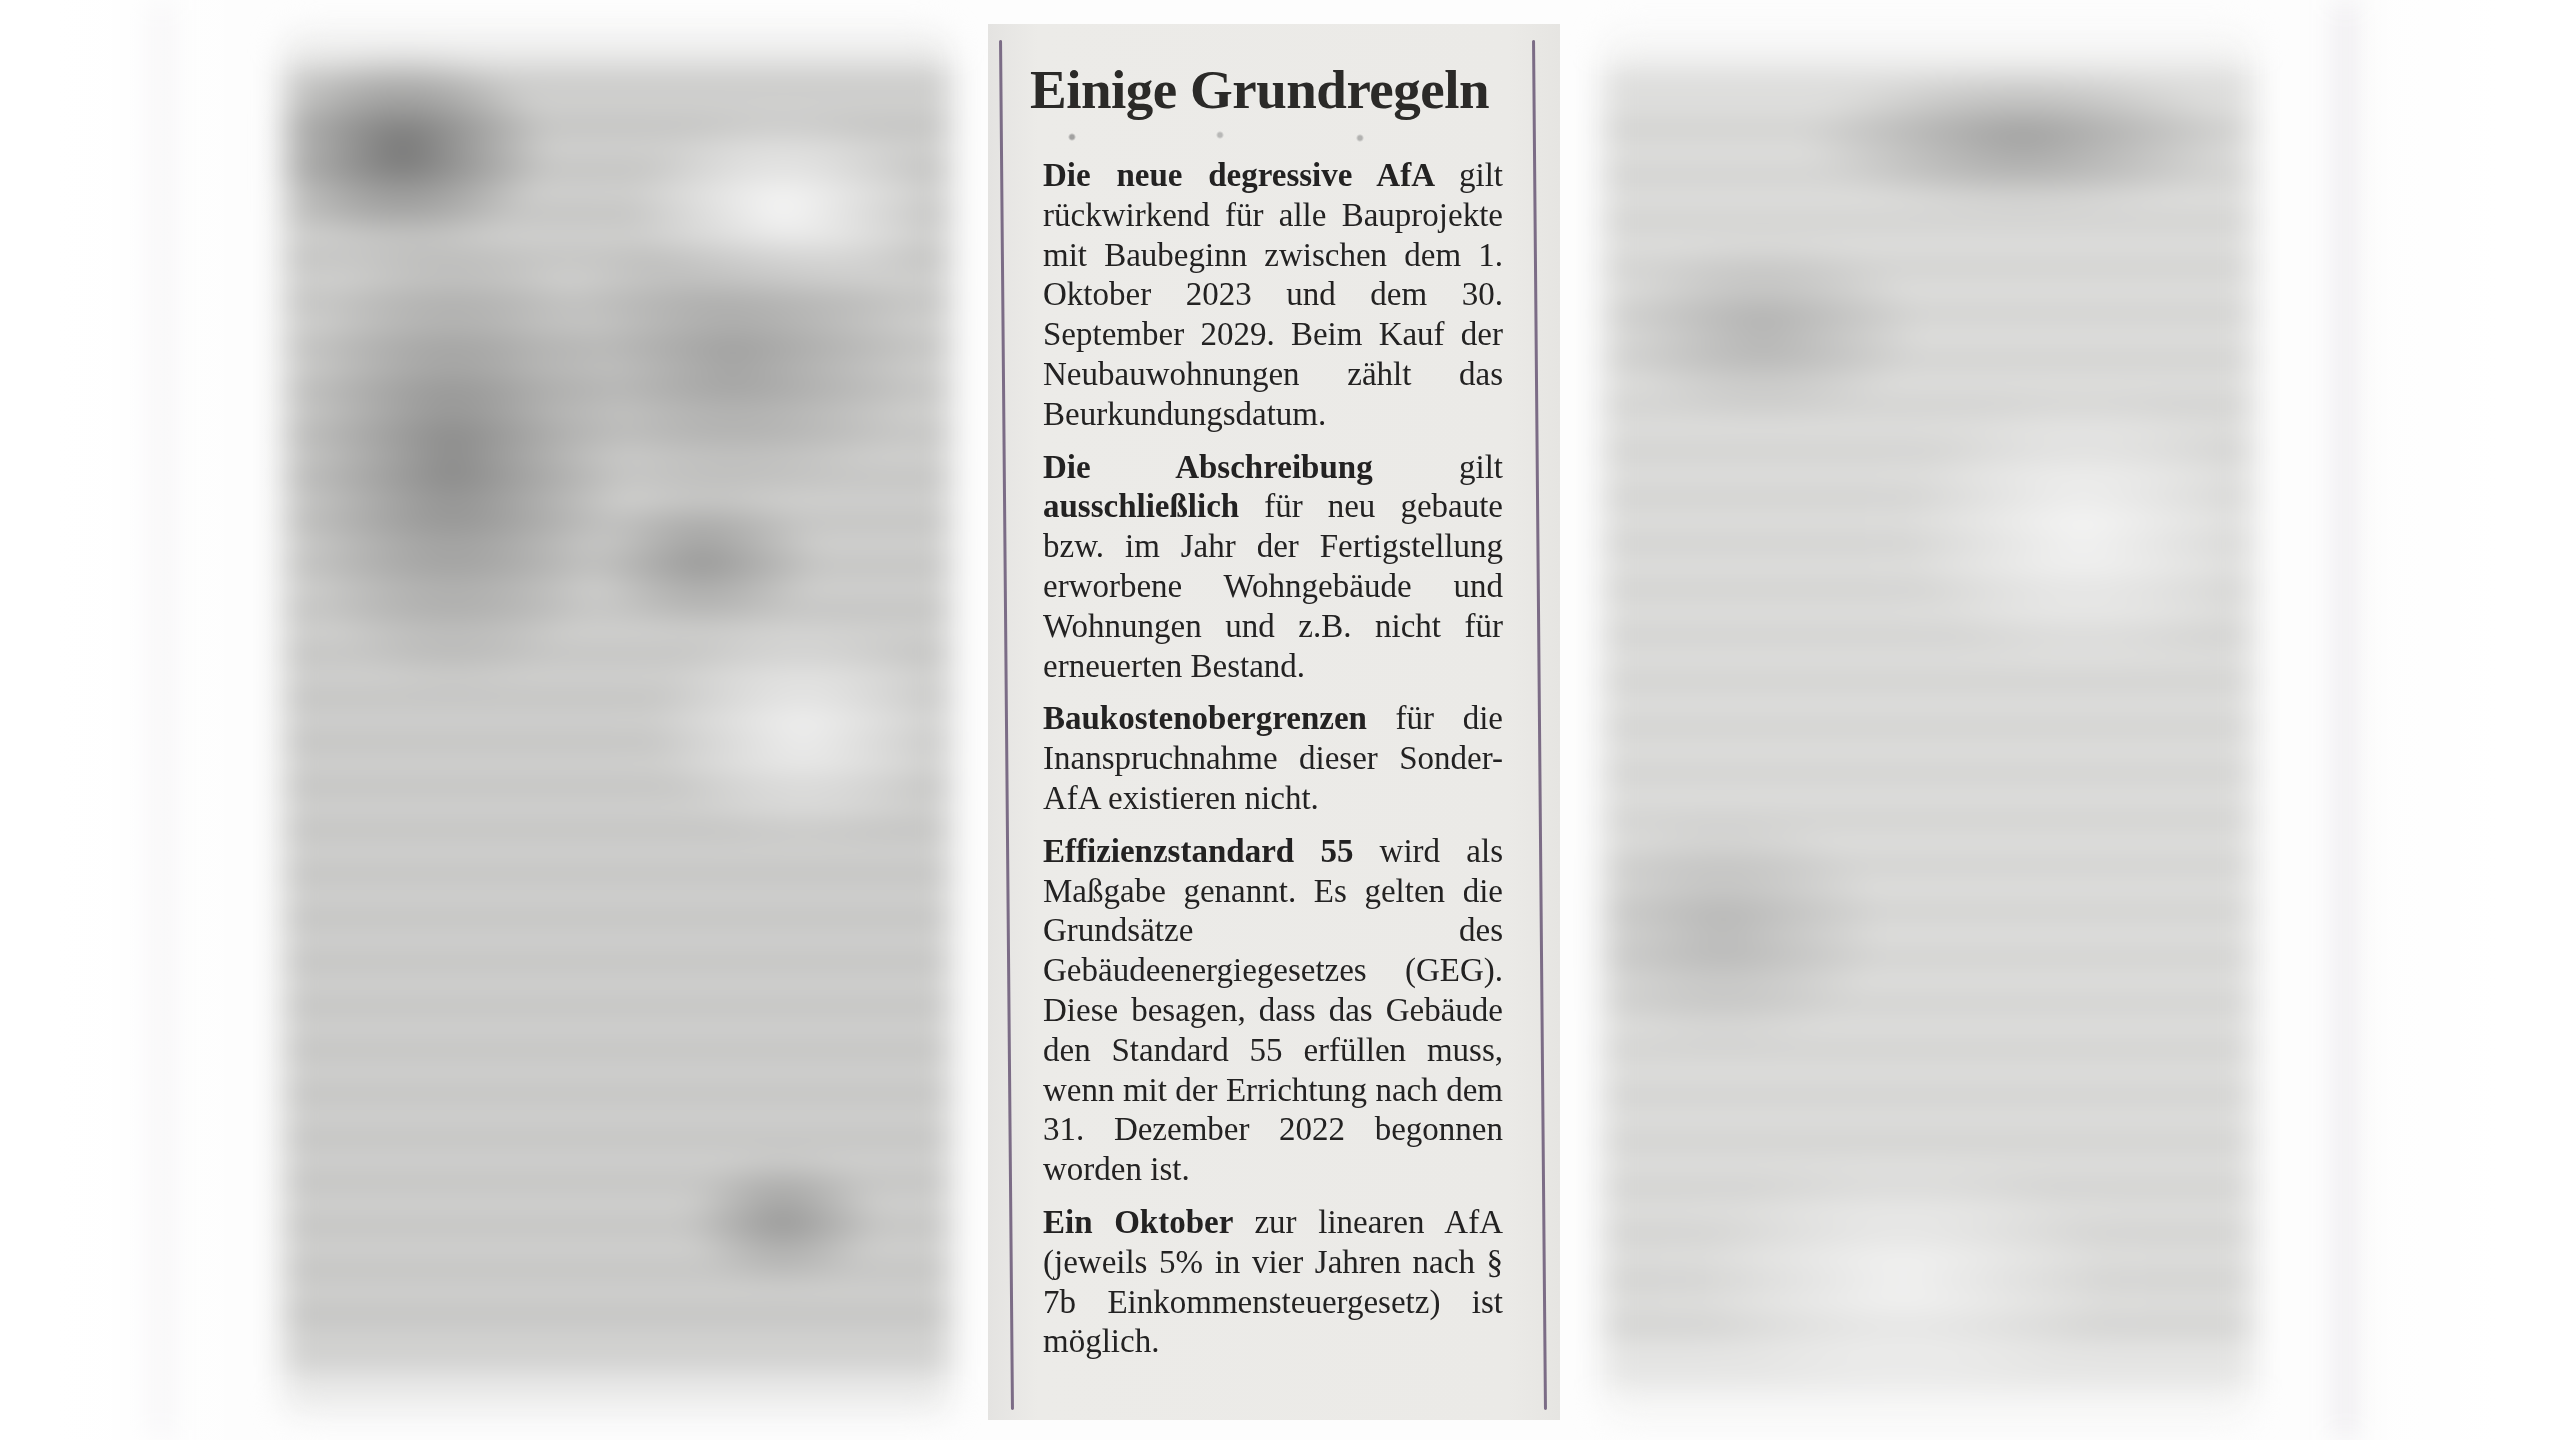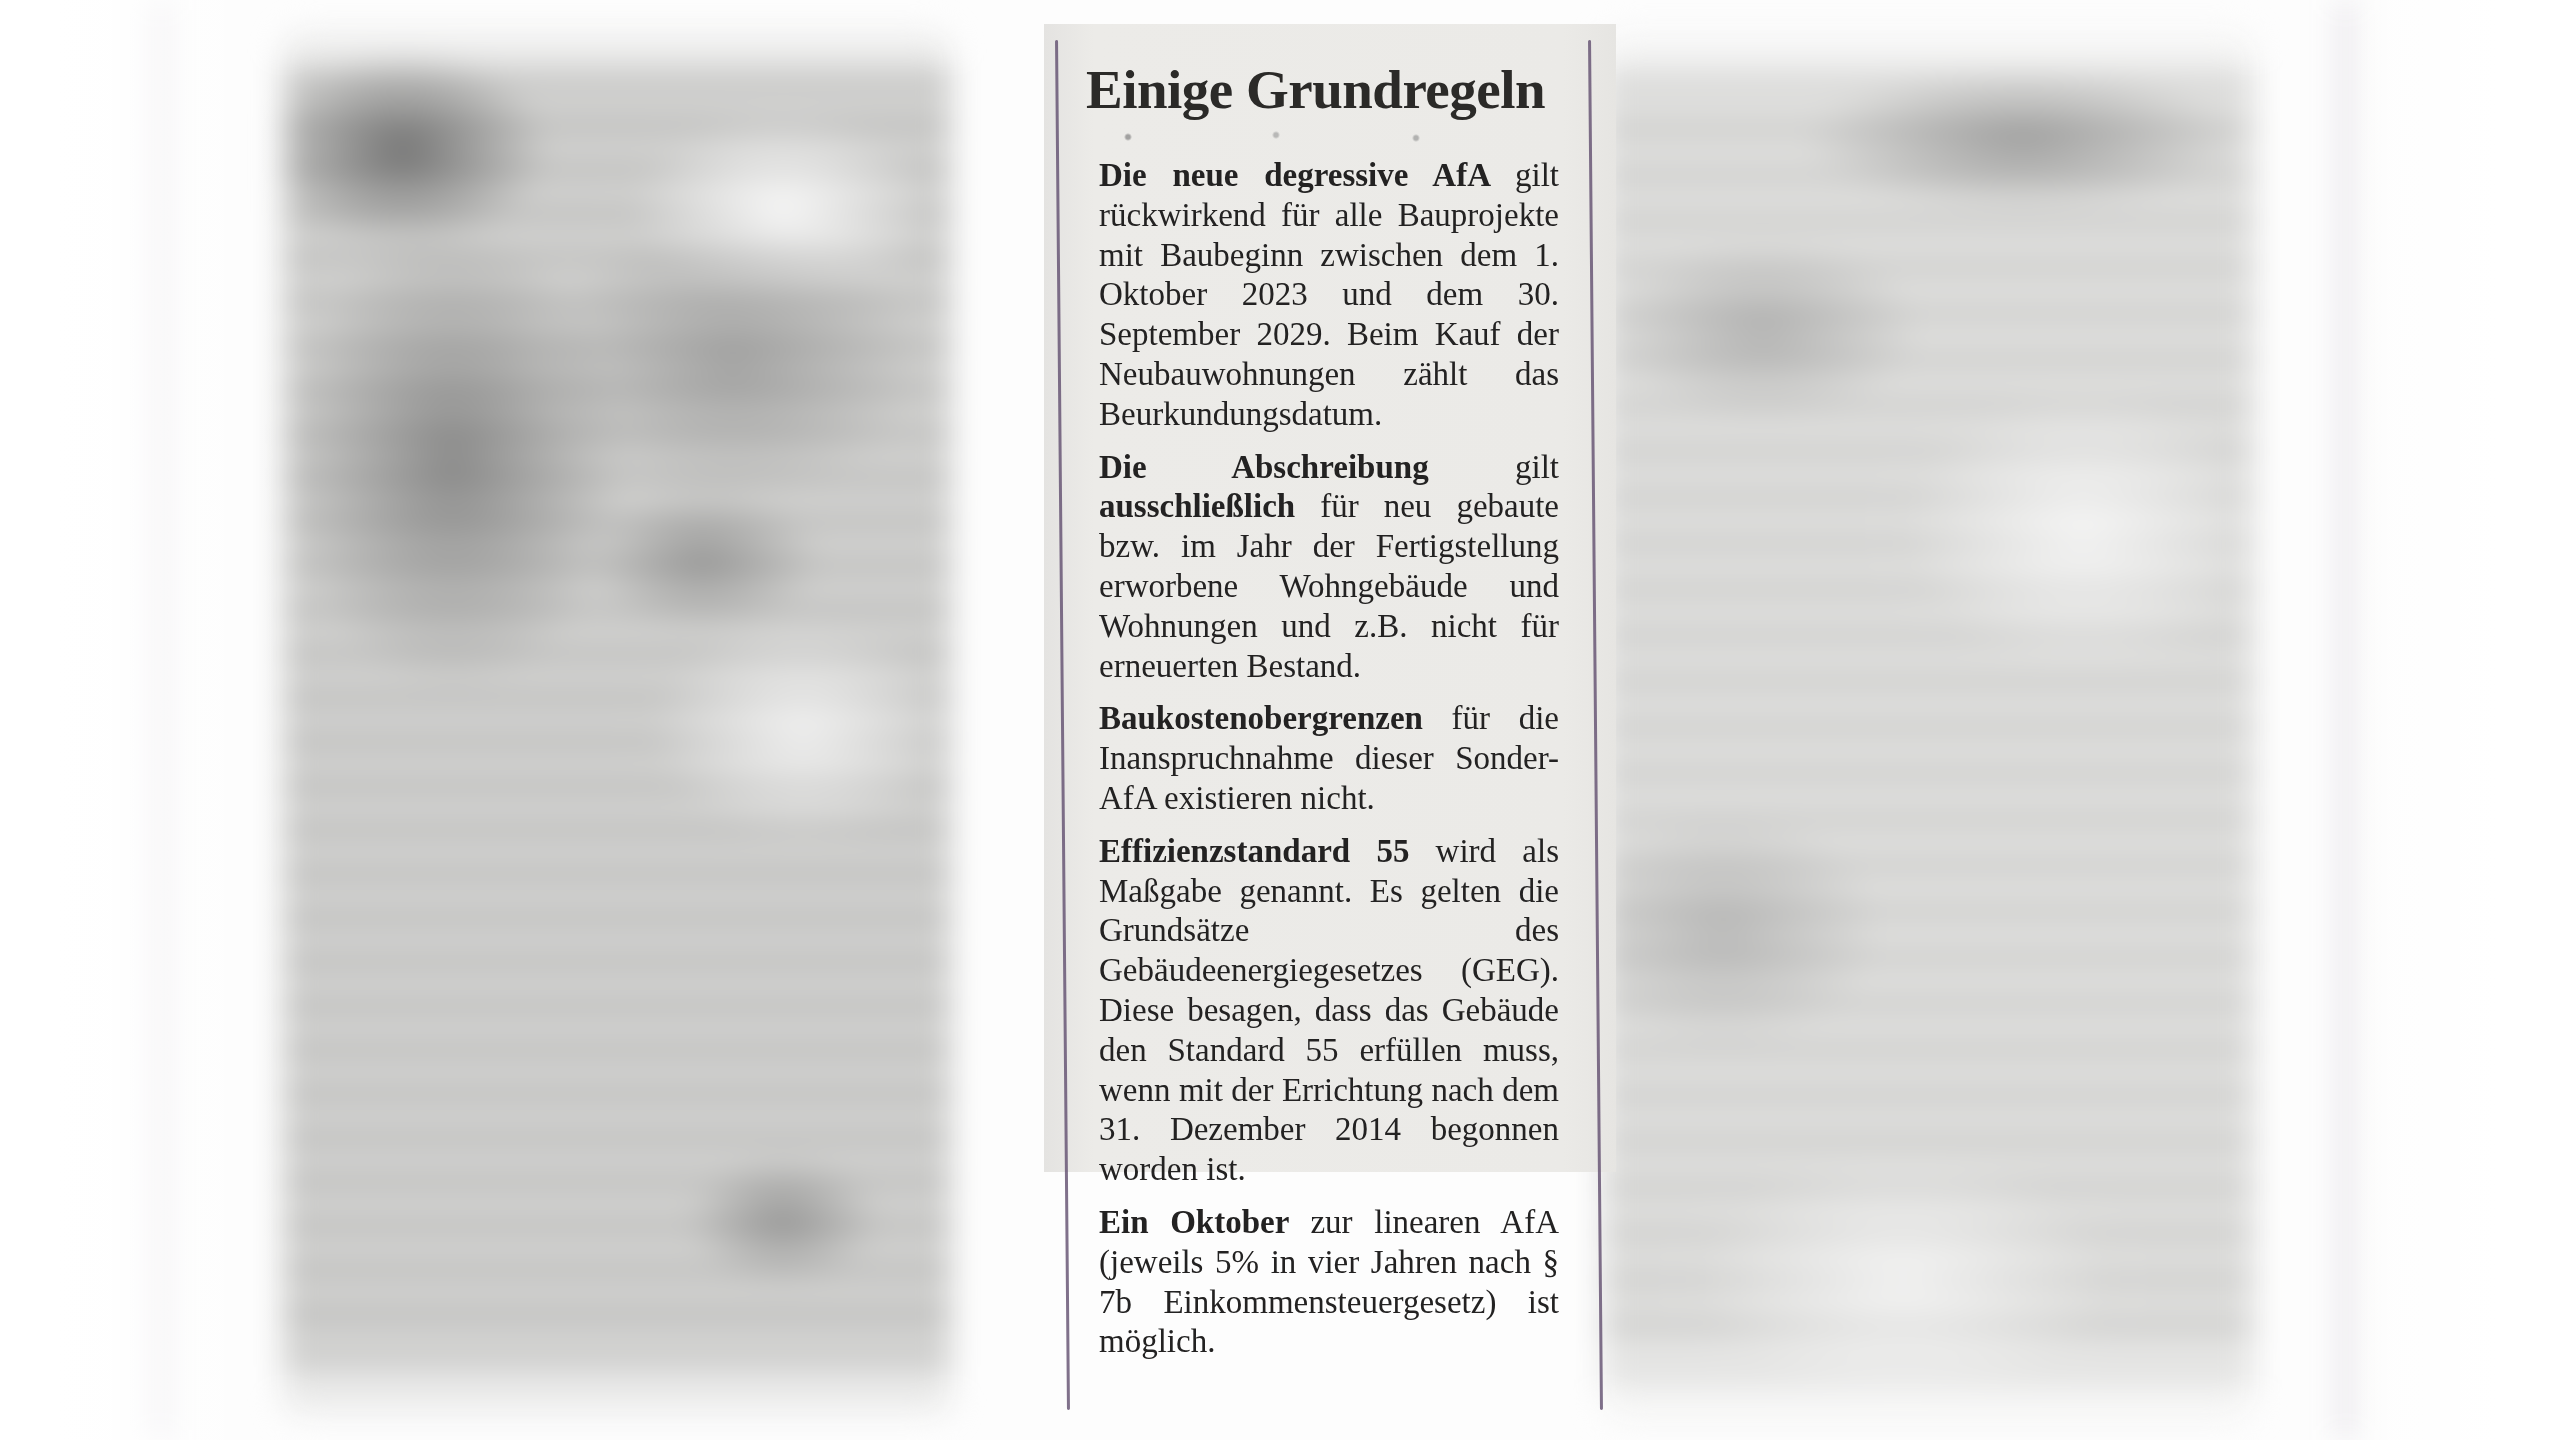--- a/index.html
+++ b/index.html
@@ -52,21 +52,21 @@
       linear-gradient(180deg, rgba(255,255,255,0.95) 0px, rgba(255,255,255,0) 70px),
       linear-gradient(0deg, rgba(255,255,255,0.85) 0px, rgba(255,255,255,0) 90px),
       repeating-linear-gradient(180deg, rgba(130,130,130,0.3) 0px, rgba(130,130,130,0.3) 15px, rgba(235,235,235,0.05) 15px, rgba(235,235,235,0.05) 46px);
   }
   
   .fade{position:absolute;top:0;height:1440px;z-index:2;pointer-events:none;}
   .fade-left{left:0;width:280px;background:linear-gradient(90deg,#ffffff 20%,rgba(255,255,255,0) 100%);}
   .fade-right{left:2350px;width:210px;background:linear-gradient(270deg,#ffffff 30%,rgba(255,255,255,0) 100%);}
   
   .paper{
-    position:absolute;left:1044px;top:24px;width:572px;height:1148px;z-index:3;
+    position:absolute;left:988px;top:24px;width:572px;height:1396px;z-index:3;
     background:linear-gradient(90deg,#e4e3e1 0px,#ecebe8 50px,#ebeae7 520px,#e6e5e2 572px);
   }
   .rule{
     position:absolute;top:16px;height:1370px;width:3px;
     background:rgba(96,77,110,0.8);border-radius:2px;
     transform:rotate(-0.5deg);
   }
   .rule-left{left:17px;}
   .rule-right{left:550px;}
   .content{
@@ -109,20 +109,20 @@
     <div class="rule rule-right"></div>
     <div class="content">
       <h1 class="title">
           <div>Einige Grundregeln</div>
         </h1>
       <div class="artifact"></div>
       <div class="body">
           <p><span class="b">Die neue degressive AfA </span><span>gilt rückwirkend für alle Bauprojekte mit Baubeginn zwischen dem 1. Oktober 2023 und dem 30. September 2029. Beim Kauf der Neubauwohnungen zählt das Beurkundungsdatum.</span></p>
           <p><span class="b">Die Abschreibung </span><span>gilt </span><span class="b">ausschließlich </span><span>für neu gebaute bzw. im Jahr der Fertigstellung erworbene Wohngebäude und Wohnungen und z.B. nicht für erneuerten Bestand.</span></p>
           <p><span class="b">Baukostenobergrenzen </span><span>für die Inanspruchnahme dieser Sonder-AfA existieren nicht.</span></p>
-          <p><span class="b">Effizienzstandard 55 </span><span>wird als Maßgabe genannt. Es gelten die Grundsätze des Gebäudeenergiegesetzes (GEG). Diese besagen, dass das Gebäude den Standard 55 erfüllen muss, wenn mit der Errichtung nach dem 31. Dezember 2014 begonnen worden ist.</span></p>
+          <p><span class="b">Effizienzstandard 55 </span><span>wird als Maßgabe genannt. Es gelten die Grundsätze des Gebäudeenergiegesetzes (GEG). Diese besagen, dass das Gebäude den Standard 55 erfüllen muss, wenn mit der Errichtung nach dem 31. Dezember 2022 begonnen worden ist.</span></p>
           <p><span class="b">Ein Oktober </span><span>zur linearen AfA (jeweils 5% in vier Jahren nach § 7b Einkommensteuergesetz) ist möglich.</span></p>
         </div>
 
     </div>
   </div>
 
 </div>
 
 </body></html>

